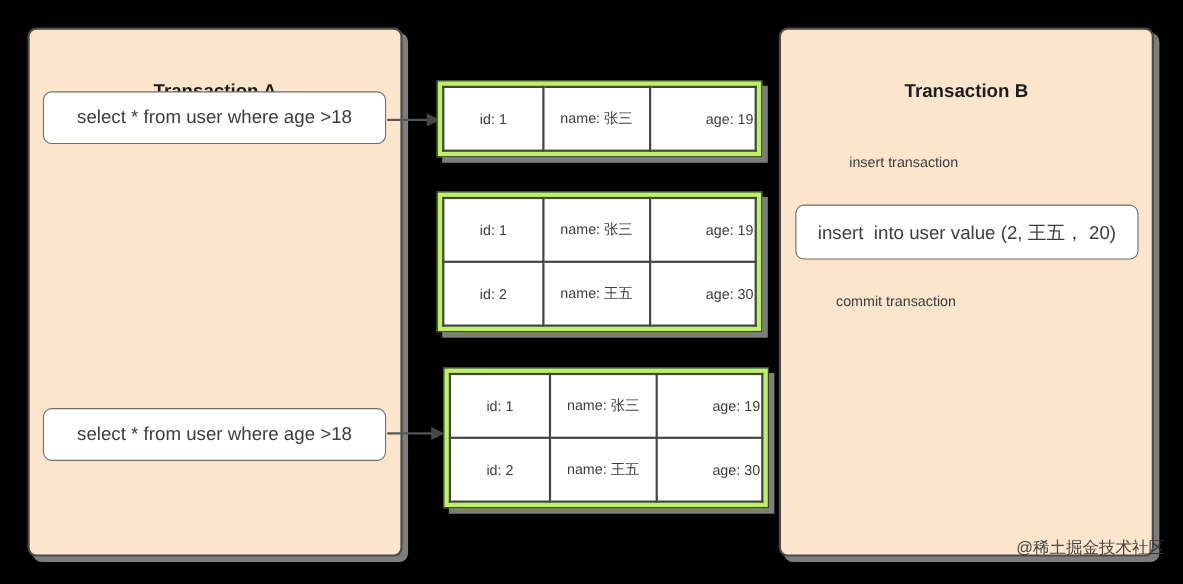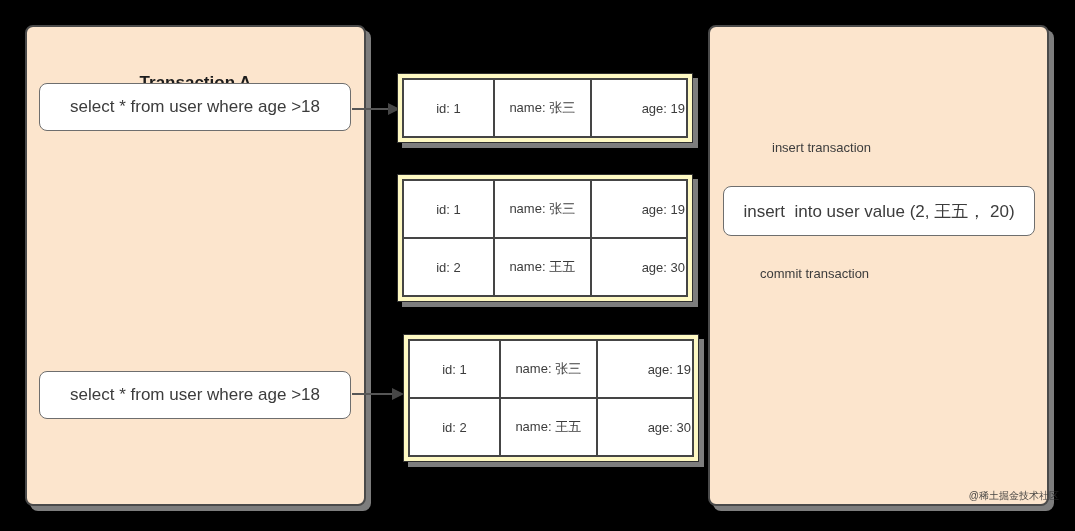--- a/index.html
+++ b/index.html
@@ -59,21 +59,21 @@
     position: absolute;
     font-size: 13px;
     color: #3c3c3c;
     white-space: pre;
   }
   .start-label  { left: 62px; top: 113px; }
   .commit-label { left: 50px; top: 239px; }
   
   .dtable {
     position: absolute;
-    background: #fef9c3;
+    background: #bef264;
     border: 1.5px solid #2f2f2f;
     padding: 4px;
     box-shadow: 5px 5px 0 0 #7d7d7d;
   }
   .dtable.t1 { left: 397px; top: 73px; }
   .dtable.t2 { left: 397px; top: 174px; }
   .dtable.t3 { left: 403px; top: 334px; }
   .dtable table {
     border-collapse: collapse;
     table-layout: fixed;
@@ -108,39 +108,40 @@
     border-bottom: 6px solid transparent;
     border-left: 12px solid #474747;
   }
   .carrow.a1 { left: 388px; top: 103px; }
   .carrow.a2 { left: 392px; top: 388px; }
   
   .watermark {
     position: absolute;
     right: 16px;
     top: 489px;
-    font-size: 10px;
+    font-size: 15px;
     color: #333333;
     opacity: 0.9;
     z-index: 5;
     white-space: nowrap;
   }
 </style>
 </head>
 <body>
 
 <div class="canvas">
 
   <section class="panel a">
     <h2 class="panel-title">Transaction A</h2>
     <div class="sqlbox box-a1">select * from user where age &gt;18</div>
     <div class="sqlbox box-a2">select * from user where age &gt;18</div>
   </section>
 
   <section class="panel b">
+    <h2 class="panel-title">Transaction B</h2>
     <div class="plain-label start-label">insert transaction</div>
     <div class="sqlbox box-b1">insert  into user value (2, 王五， 20)</div>
     <div class="plain-label commit-label">commit transaction</div>
   </section>
 
   <div class="cline l1"></div>
   <div class="carrow a1"></div>
 
   <div class="cline l2"></div>
   <div class="carrow a2"></div>

